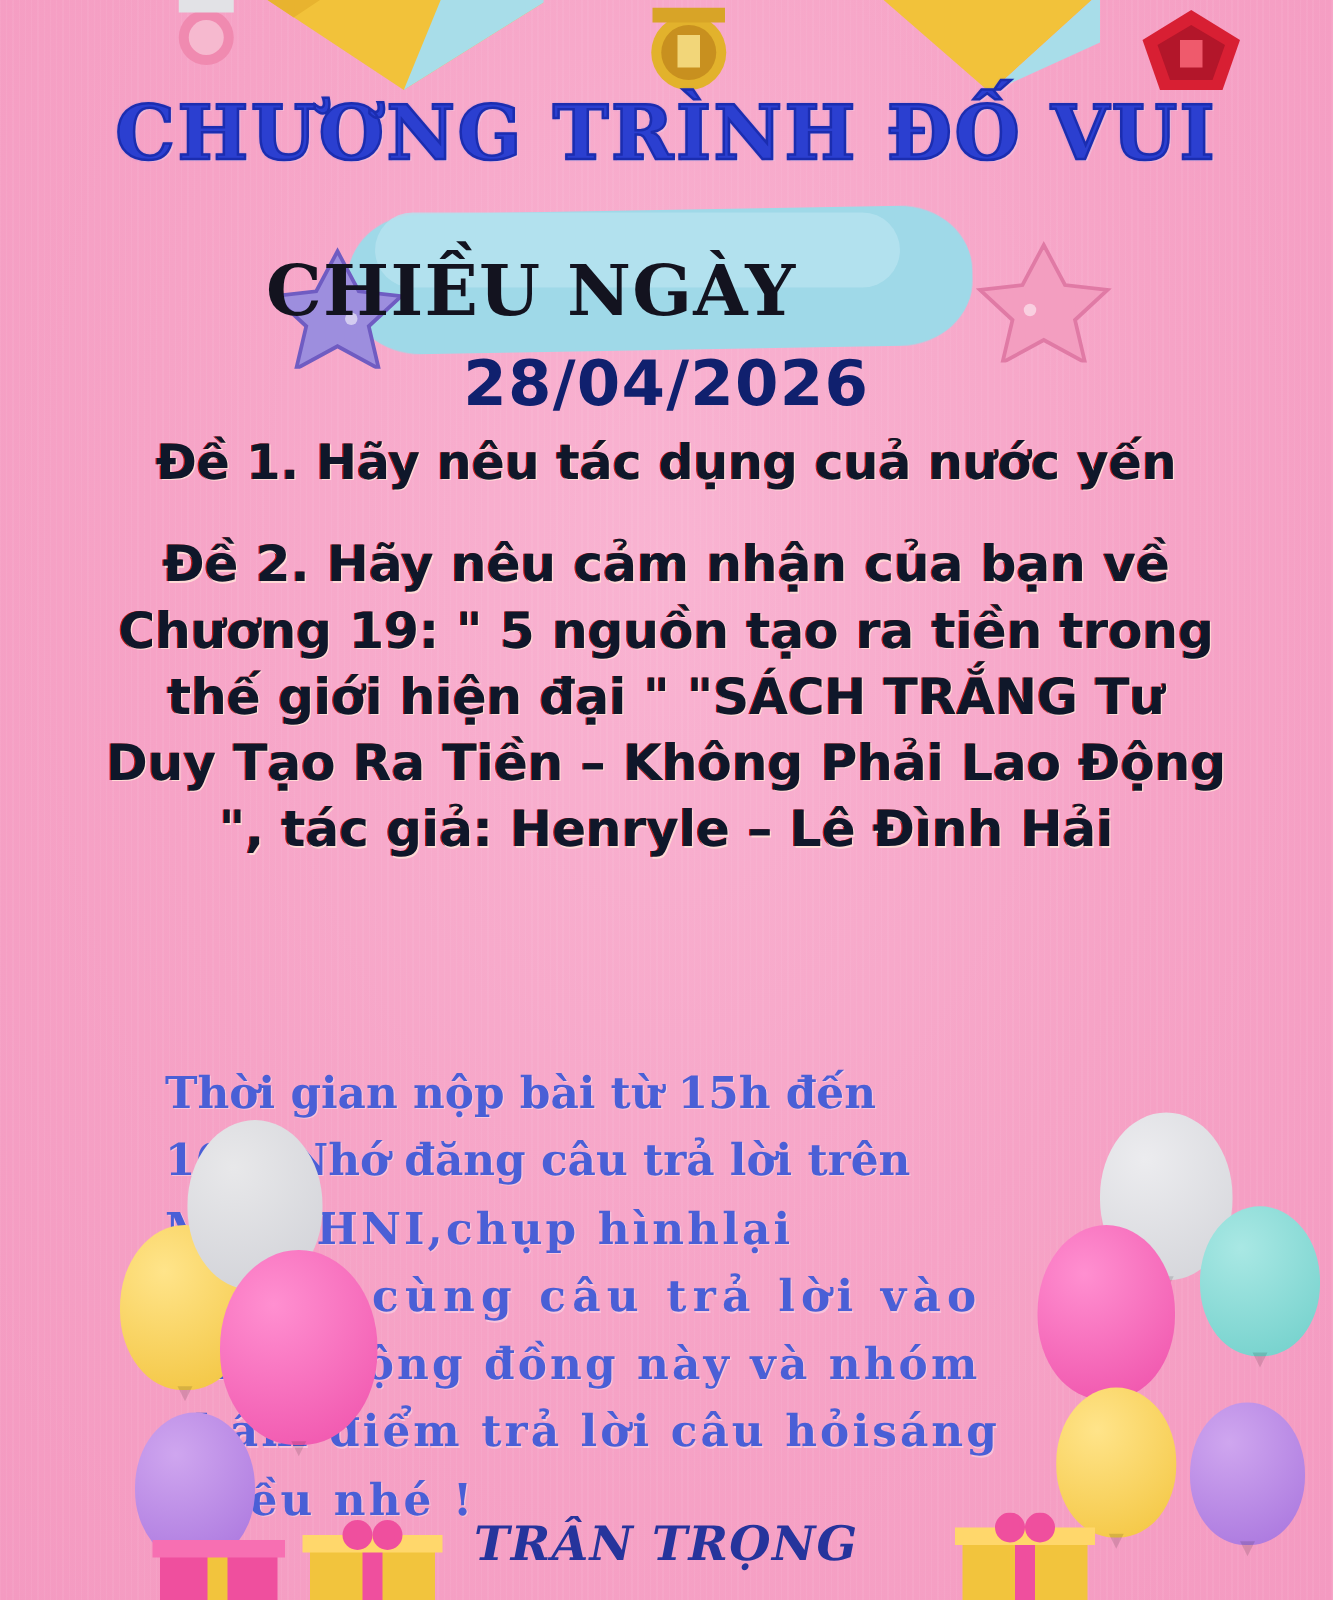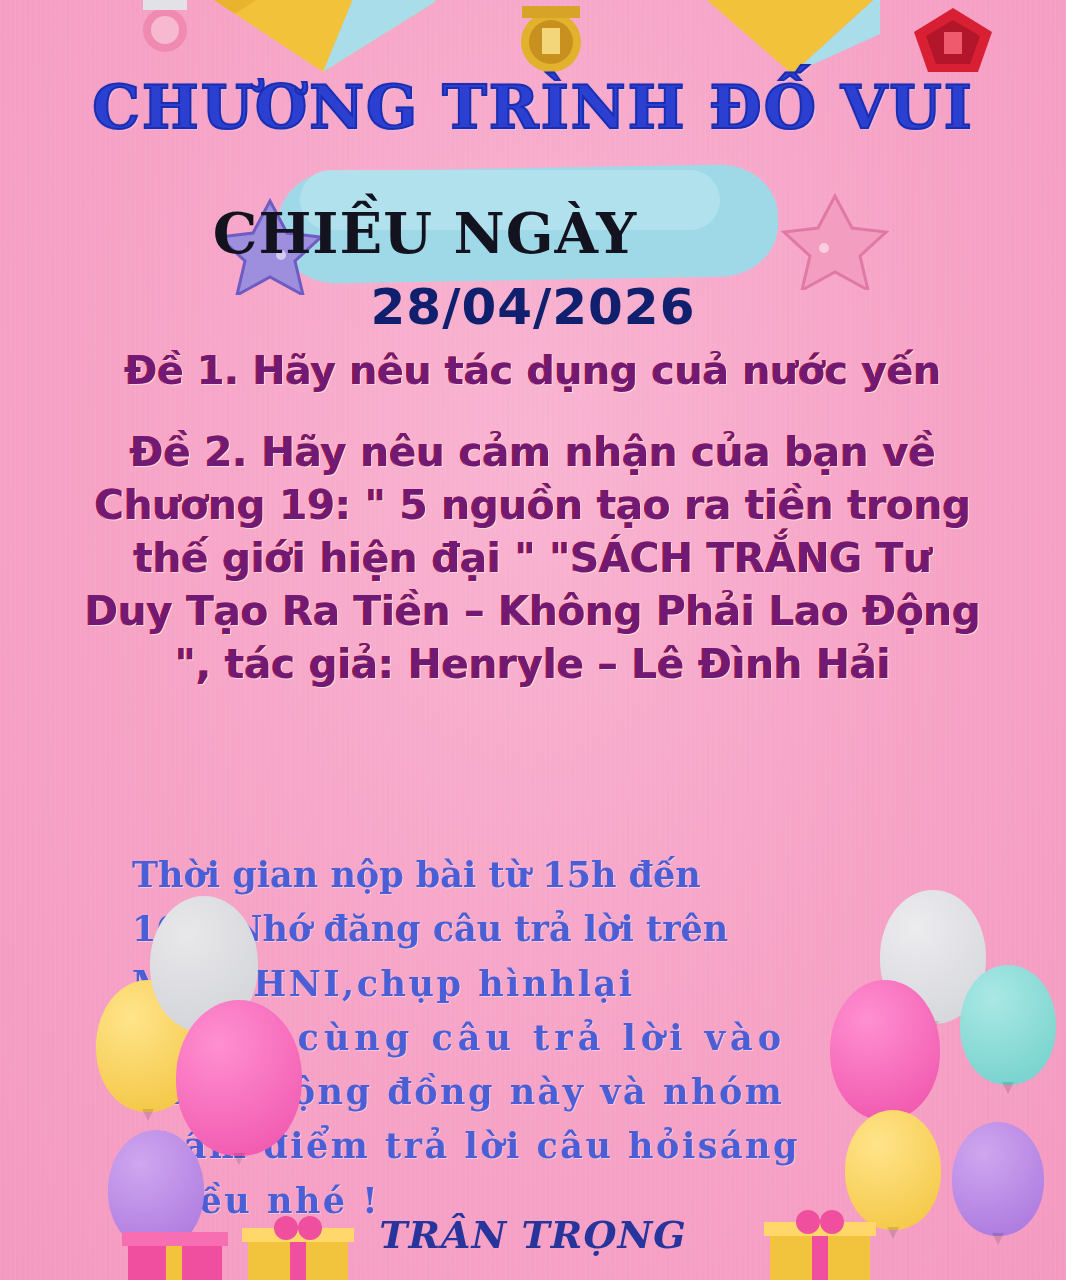--- a/index.html
+++ b/index.html
@@ -115,21 +115,21 @@
     font-size: 50px;
     color: #10206e;
     letter-spacing: 1px;
   }
 
   
   .questions {
     position: absolute;
     top: 345px; left: 0; width: 1066px;
     text-align: center;
-    color: #701a75;
+    color: #0f172a;
     font-family: "DejaVu Sans", sans-serif;
     font-weight: 700;
     font-size: 40px;
     line-height: 1.32;
     text-shadow: 1px 1px 0 #ffd9d6, -1px 0 0 #c91a14;
     padding: 0 18px;
     box-sizing: border-box;
   }
   .q-line { display: block; white-space: nowrap; }
   .q1 { font-size: 39px; margin-bottom: 30px; }

